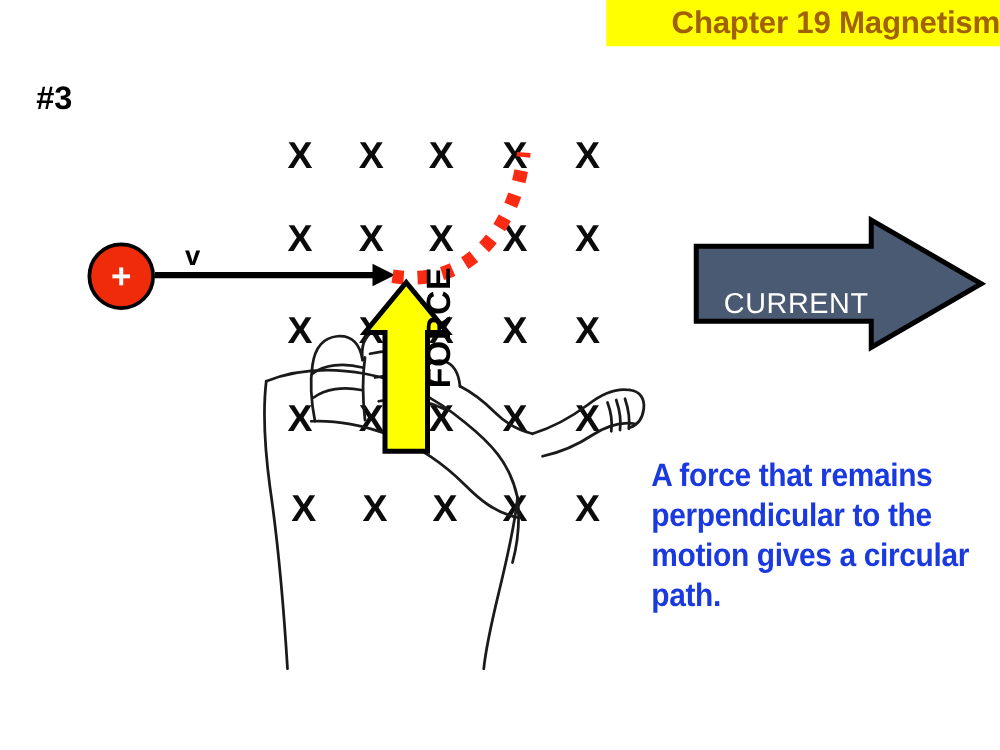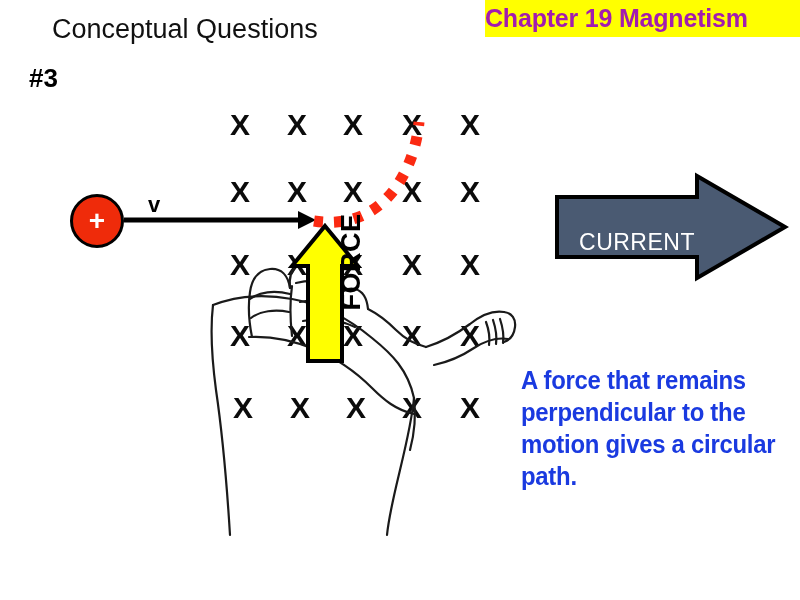--- a/index.html
+++ b/index.html
@@ -25,22 +25,22 @@
     height: 37px;
     background: #ffff00;
   }
   #chapter-banner-text {
     position: absolute;
     left: 0;
     top: 0;
     width: 315px;
     height: 37px;
     line-height: 36px;
-    text-align: left;
-    color: #a21caf;
+    text-align: right;
+    color: #a16207;
     font-size: 25px;
     font-weight: bold;
     font-family: "Liberation Sans", sans-serif;
     letter-spacing: -0.2px;
   }
 
   
   #slide-heading {
     position: absolute;
     left: 52px;
@@ -168,21 +168,20 @@
 </style>
 </head>
 <body>
 
 <div id="slide">
 
   <div id="chapter-banner">
     <div id="chapter-banner-text">Chapter 19 Magnetism</div>
   </div>
 
-  <div id="slide-heading">Conceptual Questions</div>
   <div id="question-number">#3</div>
 
   <div id="field-grid">
       <span class="field-x" style="left: 240px; top: 125px; color: rgb(11, 11, 11);">X</span>
       <span class="field-x" style="left: 297px; top: 125px; color: rgb(11, 11, 11);">X</span>
       <span class="field-x" style="left: 353px; top: 125px; color: rgb(11, 11, 11);">X</span>
       <span class="field-x" style="left: 412px; top: 125px; color: rgb(11, 11, 11);">X</span>
       <span class="field-x" style="left: 470px; top: 125px; color: rgb(11, 11, 11);">X</span>
       <span class="field-x" style="left: 240px; top: 192px; color: rgb(11, 11, 11);">X</span>
       <span class="field-x" style="left: 297px; top: 192px; color: rgb(11, 11, 11);">X</span>

